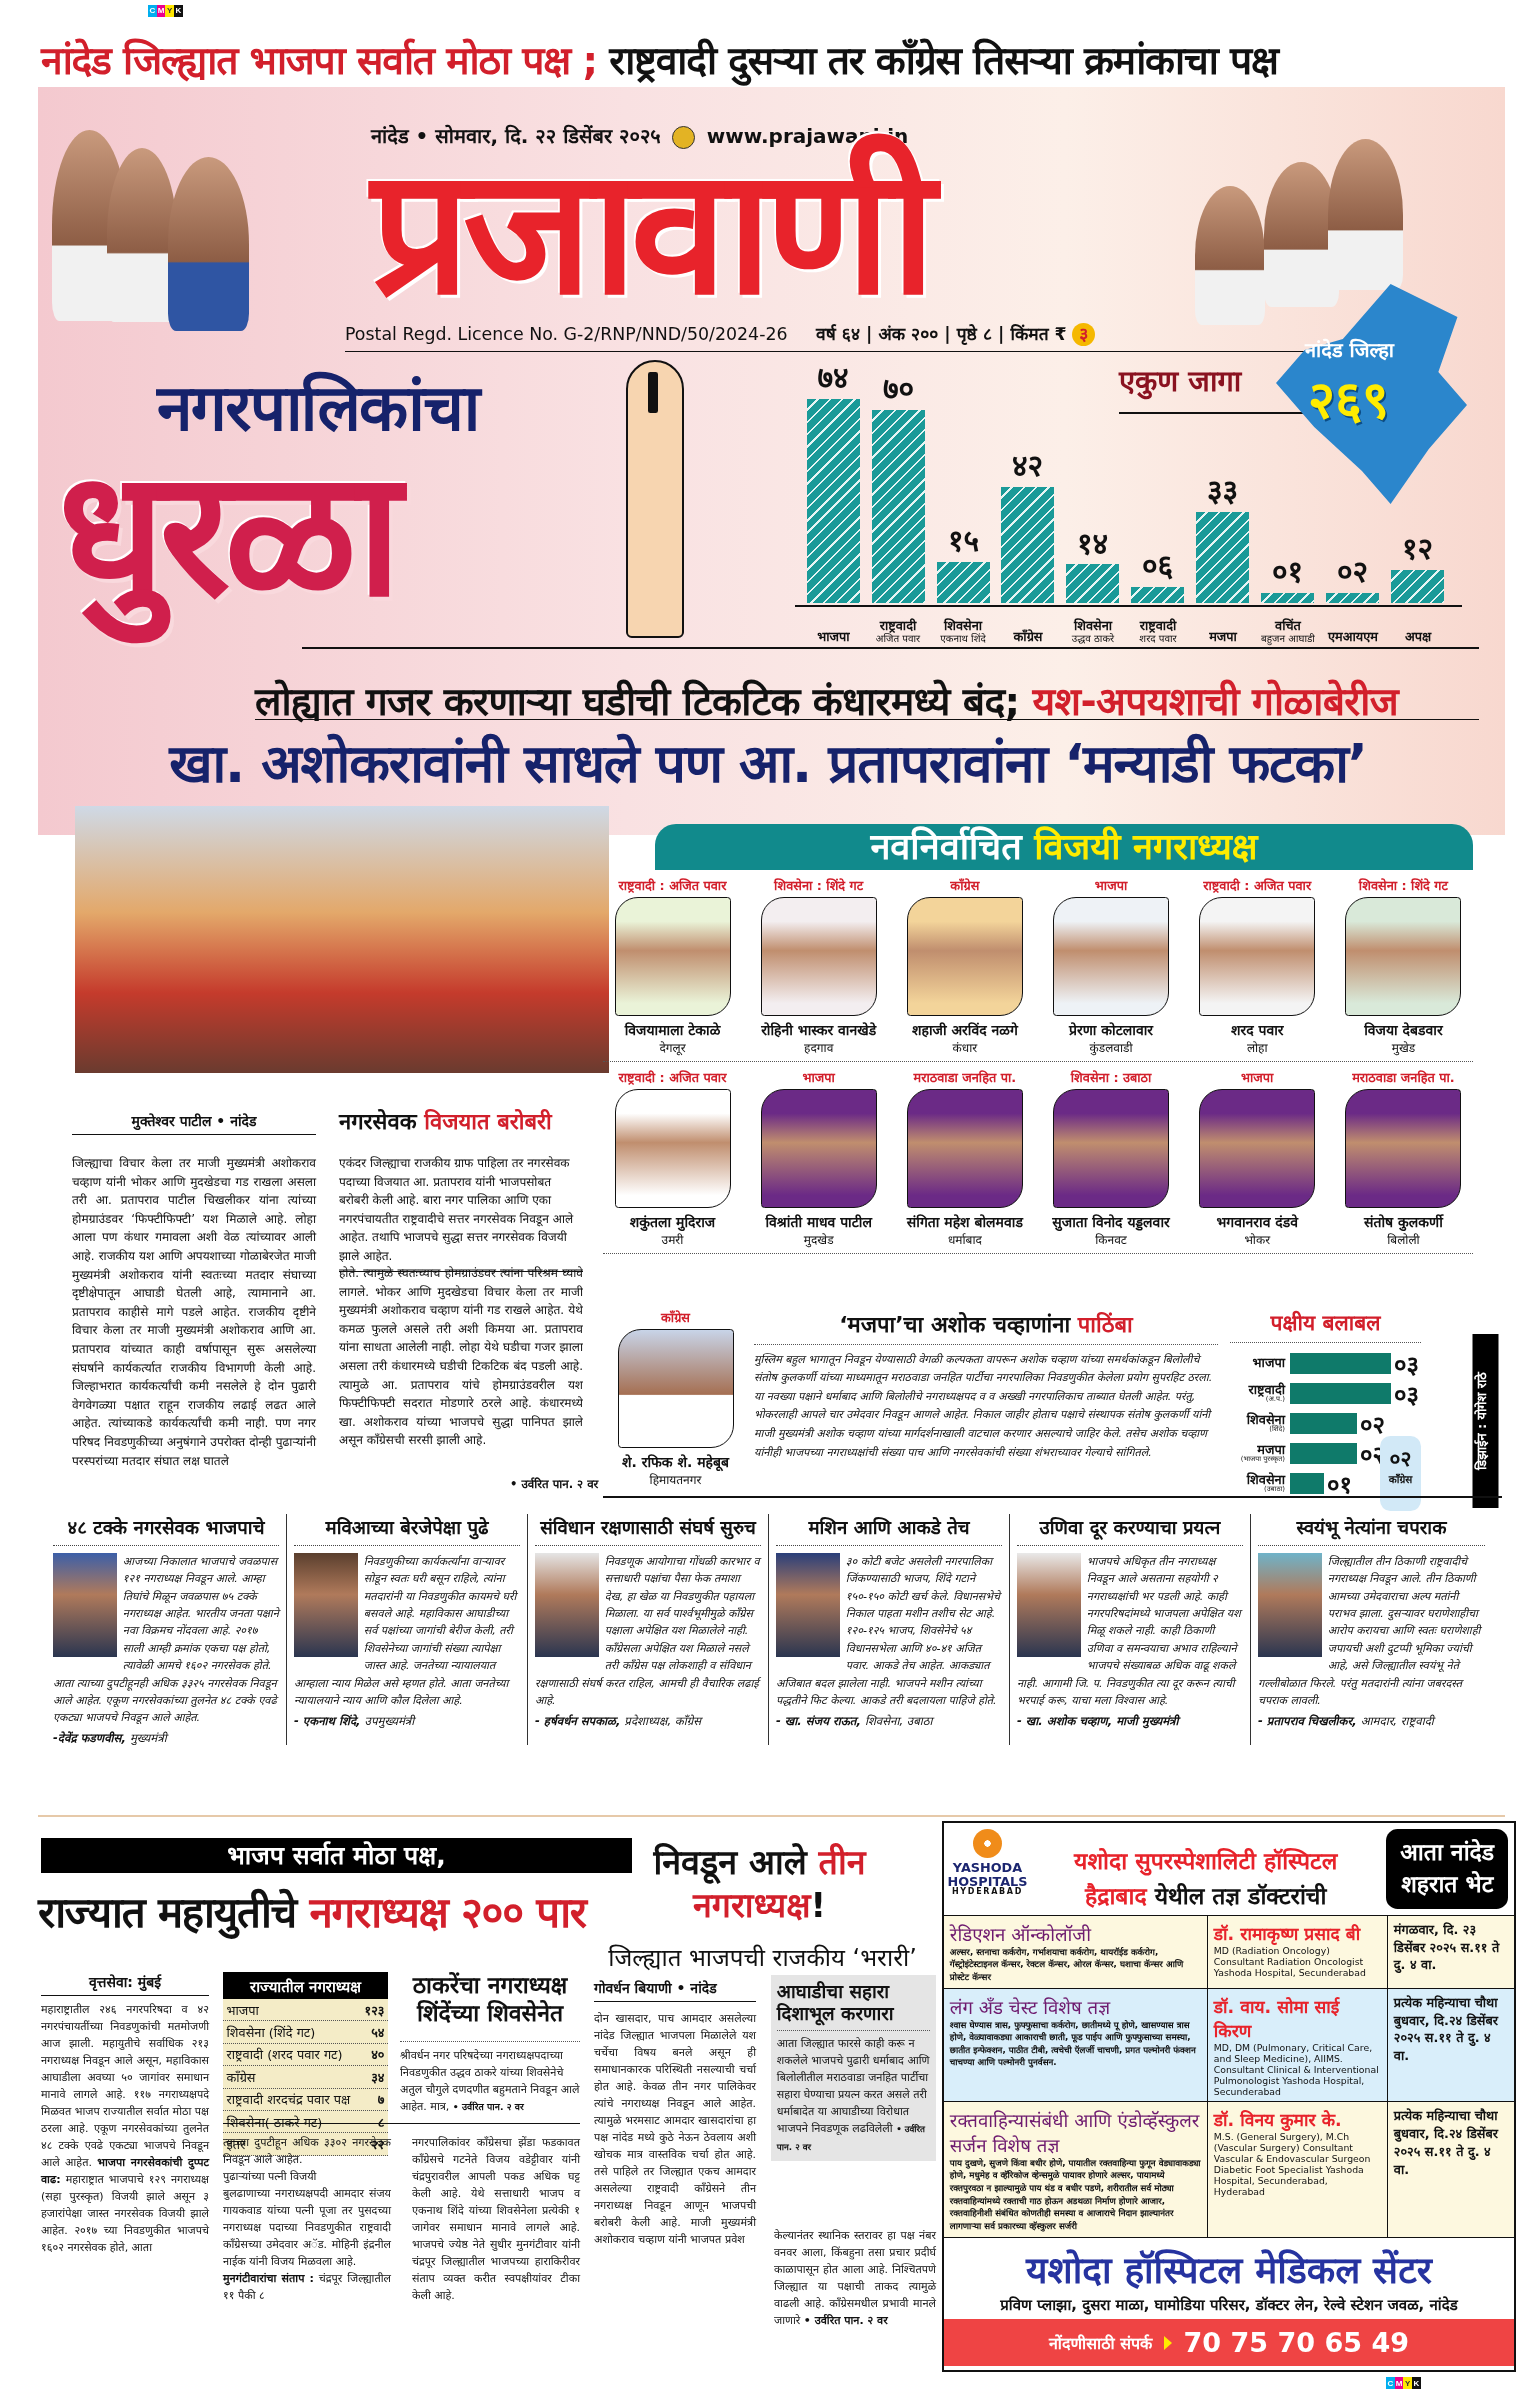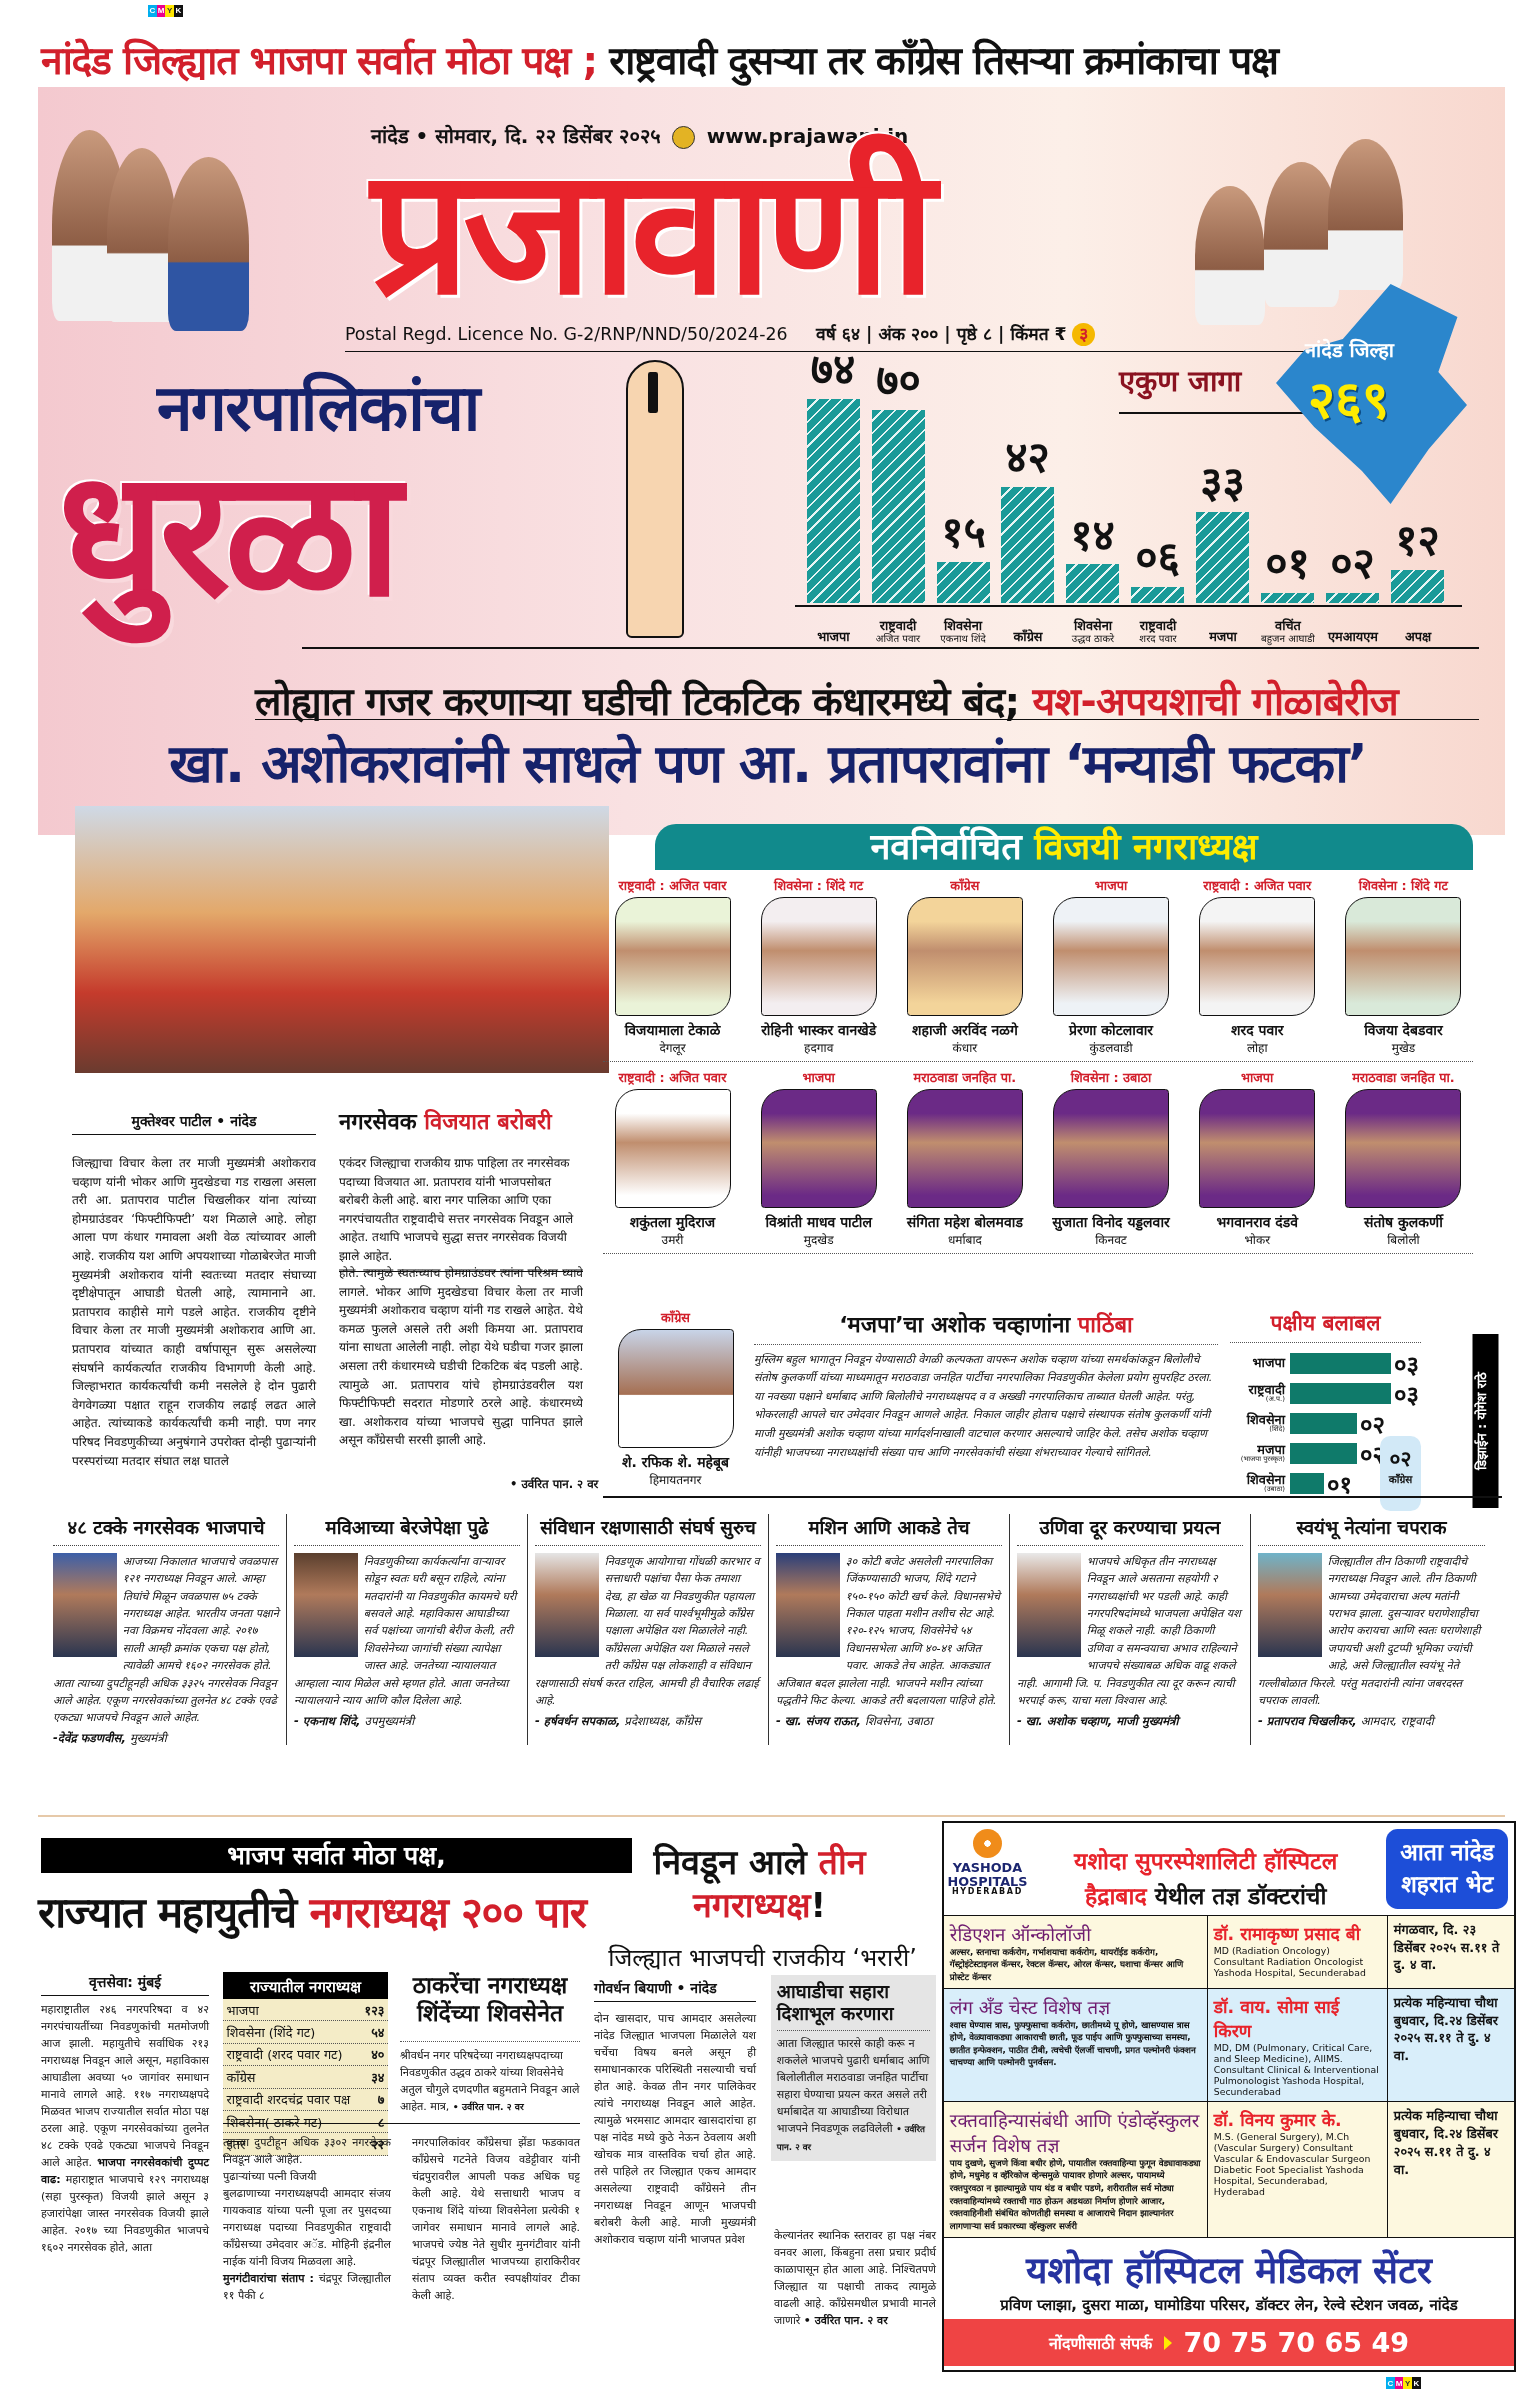--- a/index.html
+++ b/index.html
@@ -16,21 +16,21 @@
 .dateline .globe{display:inline-block;width:23px;height:23px;border-radius:50%;background:#e3b324;border:1.7px solid #333;vertical-align:middle;margin:0 4.6px}
 .licence{top:321px;left:345px;font-size:17.4px;white-space:nowrap;border-bottom:1.7px solid #111;padding-bottom:4.6px;width:1096px}
 .licence b{font-weight:bold;margin-left:23px}
 .price{display:inline-block;width:23px;height:23px;border-radius:50%;background:#f5b800;color:#d21f2b;text-align:center;font-weight:bold;line-height:23px}
 .subt1{top:362px;left:157px;font-weight:bold;font-size:64px;color:#16226b;letter-spacing:-1.7px}
 .dhurala{top:447px;left:58px;font-weight:bold;font-size:174px;color:#d01f4c;text-shadow:3.5px 3.5px 0 #f9d9dd,-1.7px -1.7px 0 #fff;letter-spacing:-5.8px;line-height:1}
 .finger{top:360px;left:626px;width:58px;height:278px;background:#f7d5b0;border:2.3px solid #111;border-radius:29px 29px 5.8px 5.8px}
 .finger::before{content:"";position:absolute;top:10.4px;left:20px;width:10.4px;height:41px;background:#111;border-radius:2.3px}
 .chart{top:342px;left:795px;width:667px;height:302px}
 .bar{position:absolute;bottom:41px;width:53px;background:repeating-linear-gradient(135deg,#1a9a98 0 7px,#e6f5f4 7px 8.7px)}
-.barval{position:absolute;font-weight:bold;font-size:43px;text-align:center;width:53px}
+.barval{position:absolute;font-weight:bold;font-size:30px;text-align:center;width:53px}
 .barlbl{position:absolute;bottom:0;width:70px;text-align:center;font-size:12.8px;font-weight:bold;line-height:1.1}
 .barlbl small{display:block;font-size:10px;font-weight:normal}
 .axis{position:absolute;bottom:37px;left:0;right:0;height:2.3px;background:#111}
 .total{top:360px;left:1119px;font-weight:bold;font-size:29px;color:#8a1220}
 .arrow{top:412px;left:1119px;width:191px;height:2.3px;background:#111}
 .map{top:284px;left:1276px;width:191px;height:220px;background:#2b86cc;clip-path:polygon(60% 0,95% 15%,85% 40%,100% 55%,80% 75%,60% 100%,45% 85%,20% 65%,0 45%,15% 30%,35% 25%)}
 .mapt{top:336px;left:1305px;color:#fff;font-weight:bold;font-size:20px}
 .mapn{top:362px;left:1308px;color:#ffec00;font-weight:bold;font-size:52px;text-shadow:1.7px 1.7px 0 #0b4c86}
 .hline{height:1.7px;background:#111}
 .head2{top:673px;left:255px;font-weight:bold;font-size:39px;white-space:nowrap;letter-spacing:-0.6px}
@@ -77,21 +77,21 @@
 .pach{top:1841px;left:597px;width:325px;text-align:center;font-weight:bold;font-size:34px;line-height:1.25}
 .pach .red{color:#d21f2b}
 .pachsub{top:1940px;left:597px;width:331px;text-align:center;font-size:24px}
 .aghadi{top:1975px;left:771px;width:165px;background:#e5e5e5;padding:5.8px}
 .ad{top:1821px;left:942px;width:574px;height:551px;border:2.3px solid #111;background:#fff}
 .ad .adhead{display:flex;height:93px;border-bottom:1.7px solid #111}
 .ad .ylogo{width:87px;text-align:center;color:#1c2670;font-weight:bold;font-size:12.8px;line-height:1.05;padding-top:5.8px}
 .ad .flower{width:29px;height:29px;margin:0 auto 3.5px;background:radial-gradient(circle,#fff 15%,#f08c1a 16%);border-radius:50%}
 .ad .adtitle{flex:1;text-align:center;font-weight:bold;font-size:23px;line-height:1.5;padding-top:21px}
 .ad .adtitle .red{color:#e8232b}
-.ad .badge{width:122px;margin:5.8px;background:#1d4ed8;color:#fff;border-radius:11.6px;font-weight:bold;font-size:23px;text-align:center;line-height:1.4;padding-top:7px}
+.ad .badge{width:122px;margin:5.8px;background:#000000;color:#fff;border-radius:11.6px;font-weight:bold;font-size:23px;text-align:center;line-height:1.4;padding-top:7px}
 .ad .row{display:flex;border-bottom:1.7px solid #111}
 .ad .c1{width:264px;padding:4.6px 5.8px;border-right:1.2px solid #111}
 .ad .c2{width:180px;padding:4.6px 5.8px;border-right:1.2px solid #111;font-size:9.3px}
 .ad .c3{flex:1;padding:4.6px 5.8px;font-weight:bold;font-size:12.8px;line-height:1.4}
 .ad .spec{color:#6e1b6f;font-weight:normal;font-size:18.6px}
 .ad .sdesc{font-weight:bold;font-size:8.7px;line-height:1.45}
 .ad .doc{color:#e8232b;font-weight:bold;font-size:17.4px}
 .ad .yc{text-align:center;color:#2633a0;font-weight:bold;font-size:37px;padding-top:4.6px}
 .ad .addr{text-align:center;font-weight:bold;font-size:15px}
 .ad .contact{background:#ef4444;color:#fff;display:flex;align-items:center;justify-content:center;height:47px;margin-top:5.8px;gap:11.6px}

